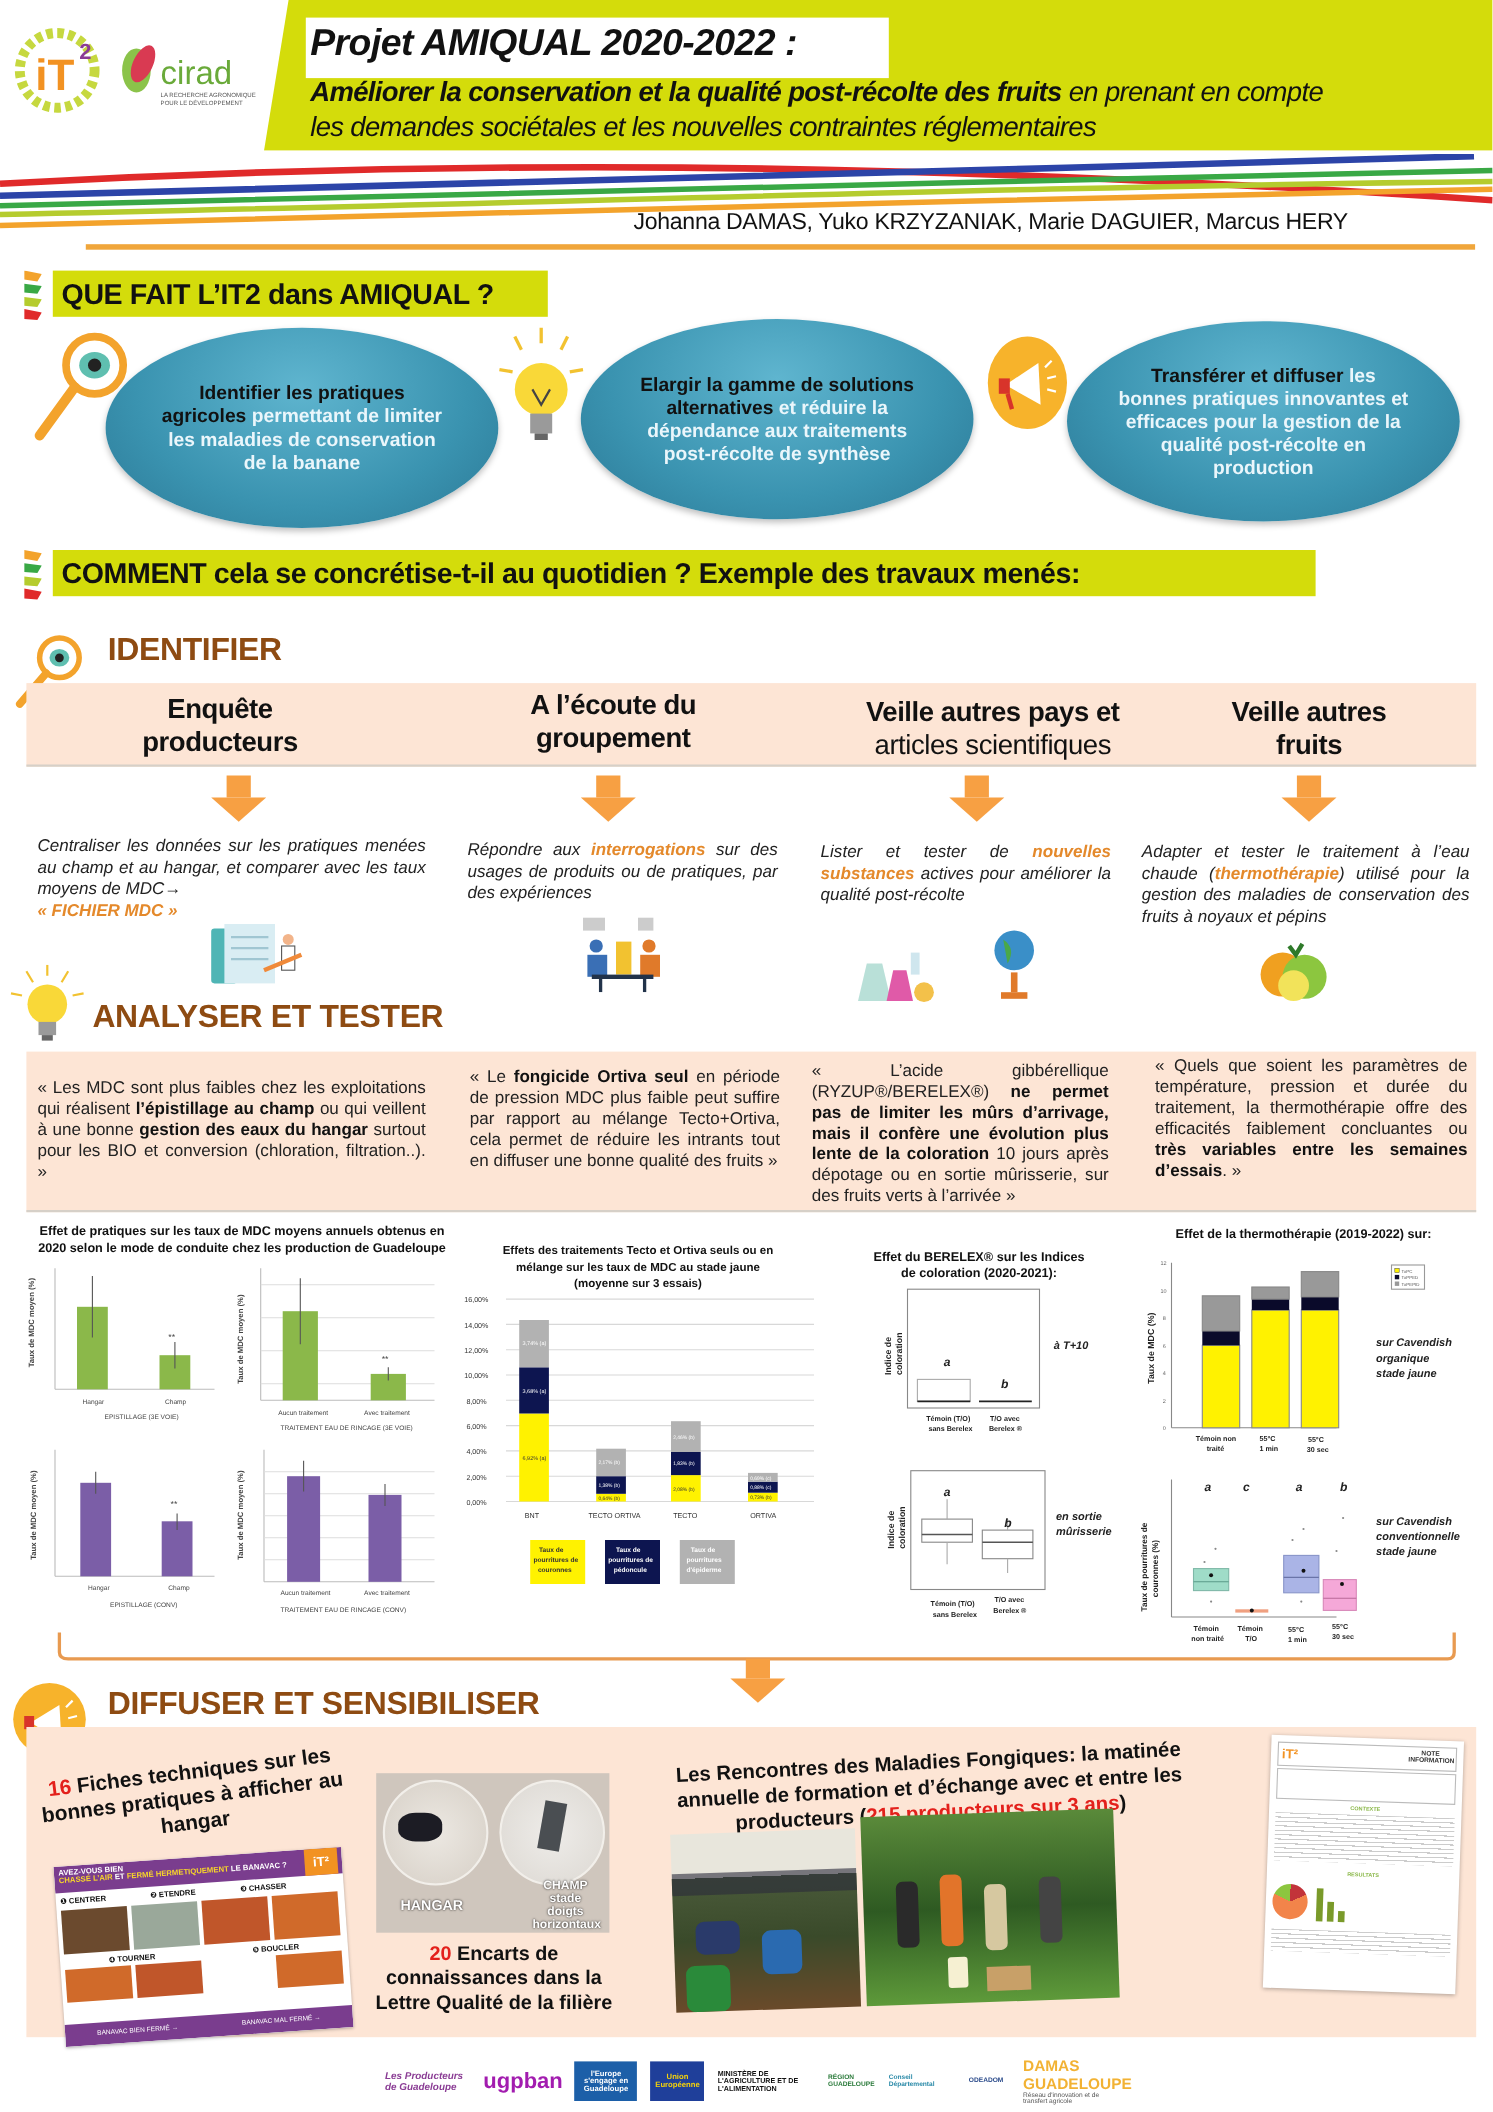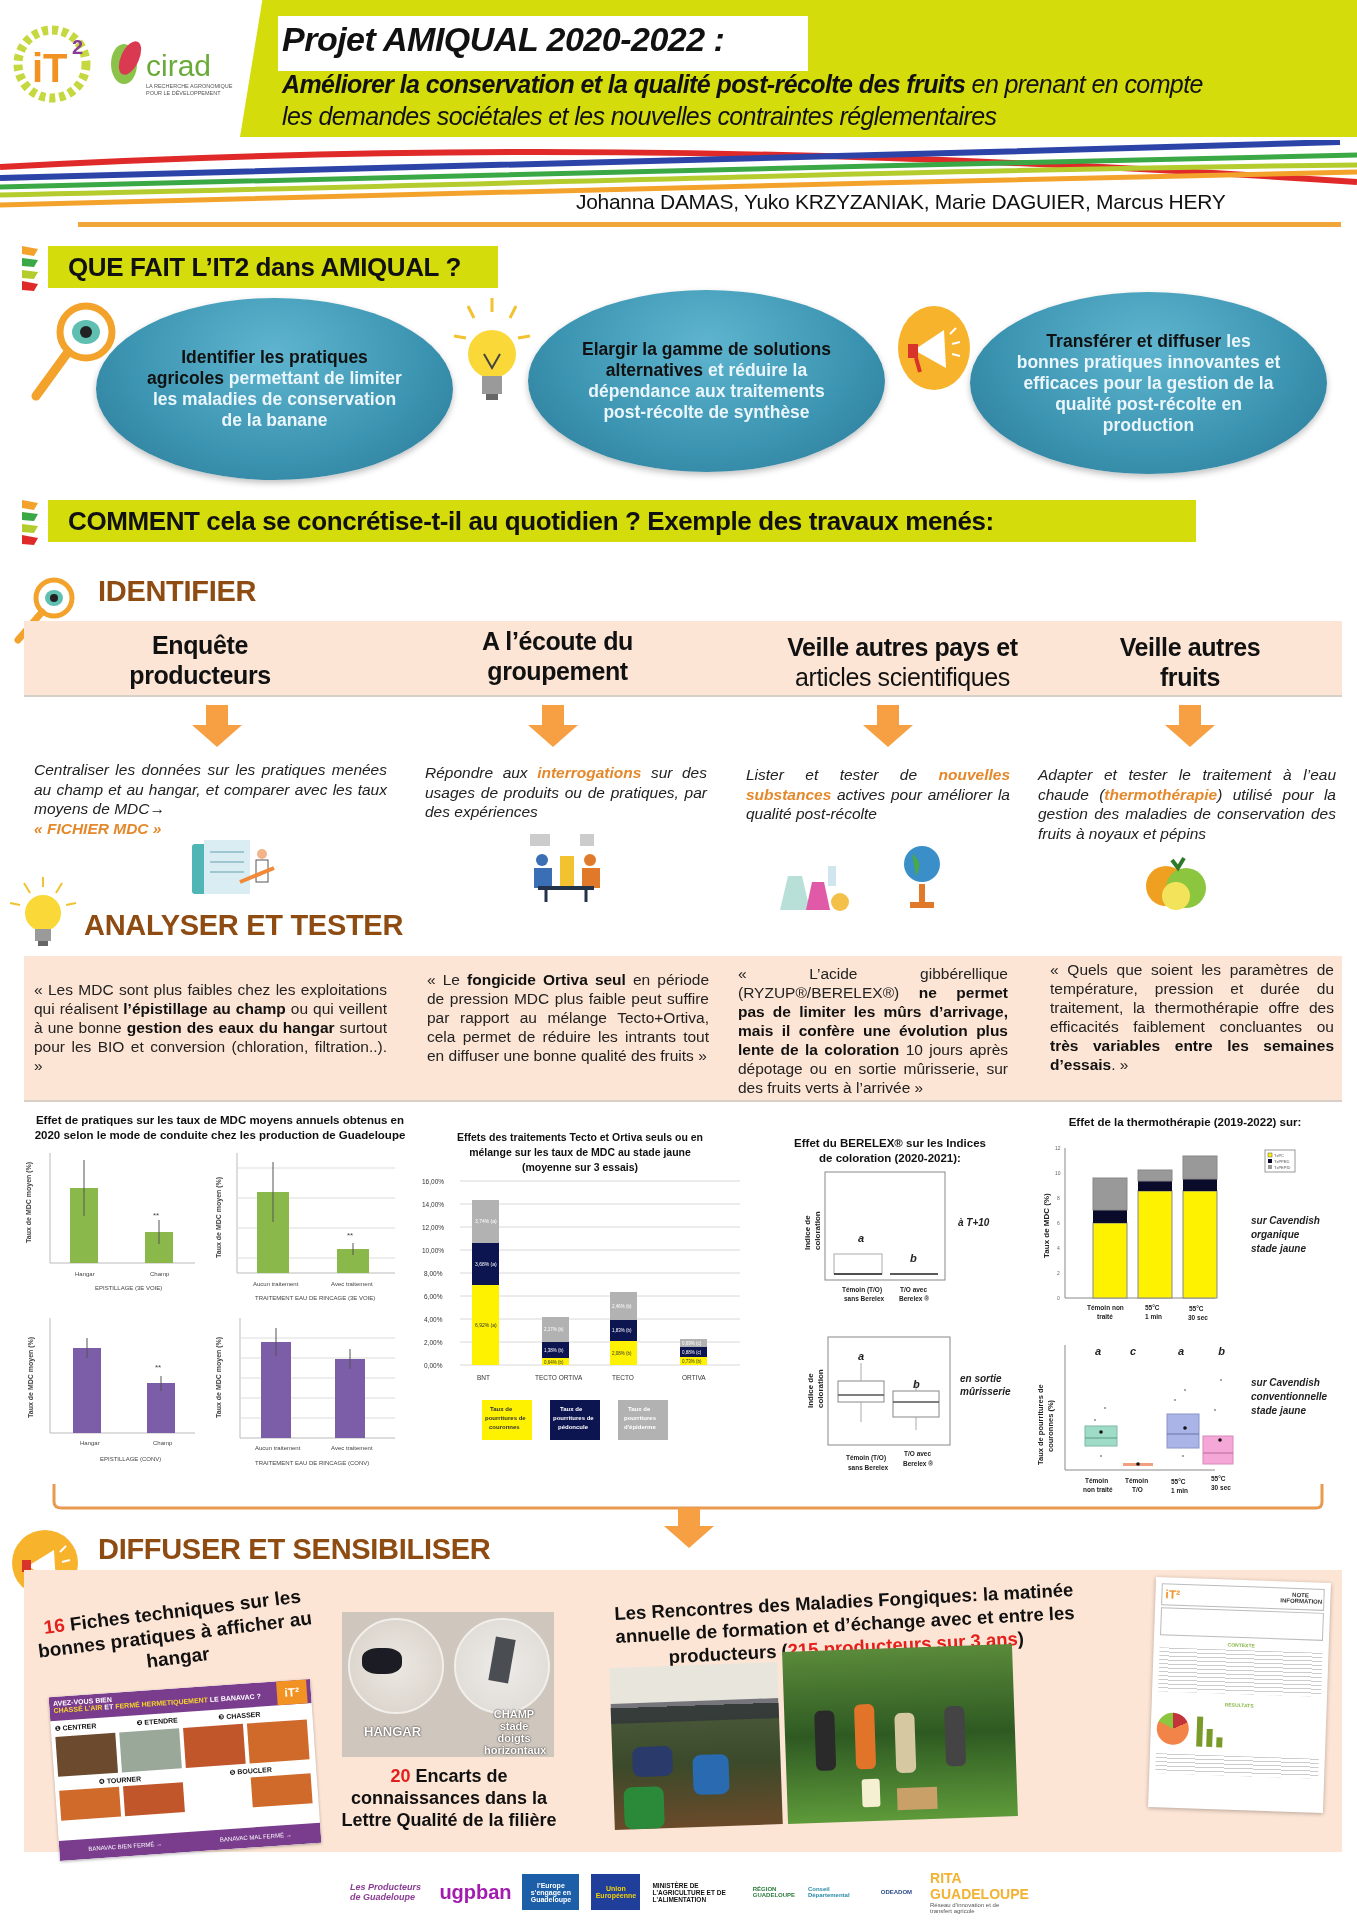--- a/index.html
+++ b/index.html
@@ -11,21 +11,21 @@
 .title{left:282px;top:20px;font-size:34px;font-weight:bold;font-style:italic;letter-spacing:-0.5px}
 .subtitle{left:282px;top:68px;width:1060px;font-size:25px;font-style:italic;line-height:32px;letter-spacing:-0.6px}
 .subtitle b{font-weight:bold}
 .stripes{left:0;top:140px;width:1357px;height:75px}
 .authors{left:576px;top:190px;font-size:21px;letter-spacing:-0.3px}
 .hr-orange{left:78px;top:222px;width:1263px;height:5px;background:#f0a63b}
 
 .logo-it2{left:10px;top:24px;width:90px;height:80px}
 .logo-cirad{left:106px;top:36px;width:130px;height:70px}
 
-.sec-band{background:#d4dc0b;height:42px;display:flex;align-items:center;padding-left:20px;font-weight:bold;font-size:26px;letter-spacing:-0.4px}
+.sec-band{background:#d4dc0b;height:42px;display:flex;align-items:center;padding-left:8px;font-weight:bold;font-size:26px;letter-spacing:-0.4px}
 .sec-mark{width:16px;height:46px}
 
 .bubble{border-radius:50%;background:radial-gradient(ellipse at 50% 30%,#5fb5cf 0%,#3a93b0 60%,#2b7895 100%);color:#fff;font-weight:bold;font-size:17.5px;line-height:21px;text-align:center;display:flex;align-items:center;justify-content:center;padding:0 46px;box-shadow:0 3px 6px rgba(0,0,0,.25)}
 .bubble .dk{color:#111}
 .bubble .lt{color:#eaf6fb}
 
 .subhead{font-weight:bold;font-size:29px;color:#8e4b12;letter-spacing:-0.3px}
 .peach{background:#fde5d5}
 .col-title{font-size:25px;font-weight:bold;text-align:center;line-height:30px;letter-spacing:-0.4px}
 .col-title .nb{font-weight:normal}
@@ -609,16 +609,16 @@
 <div class="abs" style="left:350px;top:1868px;width:660px;height:48px;display:flex;align-items:center;gap:12px">
   <div class="footer-logo" style="width:80px;color:#8a3c94;font-style:italic">Les Producteurs de Guadeloupe</div>
   <div class="footer-logo" style="width:70px;color:#a21caf;font-size:20px">ugpban</div>
   <div class="footer-logo" style="width:58px;background:#1c5fa8;color:#fff;height:36px;font-size:7px;text-align:center">l'Europe s'engage en Guadeloupe</div>
   <div class="footer-logo" style="width:50px;background:#1f3f9a;color:#f5d20a;height:36px;font-size:7px;text-align:center">Union Européenne</div>
   <div class="footer-logo" style="width:90px;font-size:6.5px;color:#111">MINISTÈRE DE L'AGRICULTURE ET DE L'ALIMENTATION</div>
   <div class="footer-logo" style="width:44px;font-size:6px;color:#2a7a3a">RÉGION GUADELOUPE</div>
   <div class="footer-logo" style="width:56px;font-size:6px;color:#2a8aa8">Conseil Départemental</div>
   <div class="footer-logo" style="width:44px;font-size:6px;color:#2a4a8a">ODEADOM</div>
   <div style="width:80px;text-align:left">
-    <div style="font-size:14px;font-weight:bold;color:#f2b233">RITA GUADELOUPE</div>
+    <div style="font-size:14px;font-weight:bold;color:#f2b233">DAMAS GUADELOUPE</div>
     <div style="font-size:6px;color:#555">Réseau d'innovation et de transfert agricole</div>
   </div>
 </div>
 
 </body></html>

